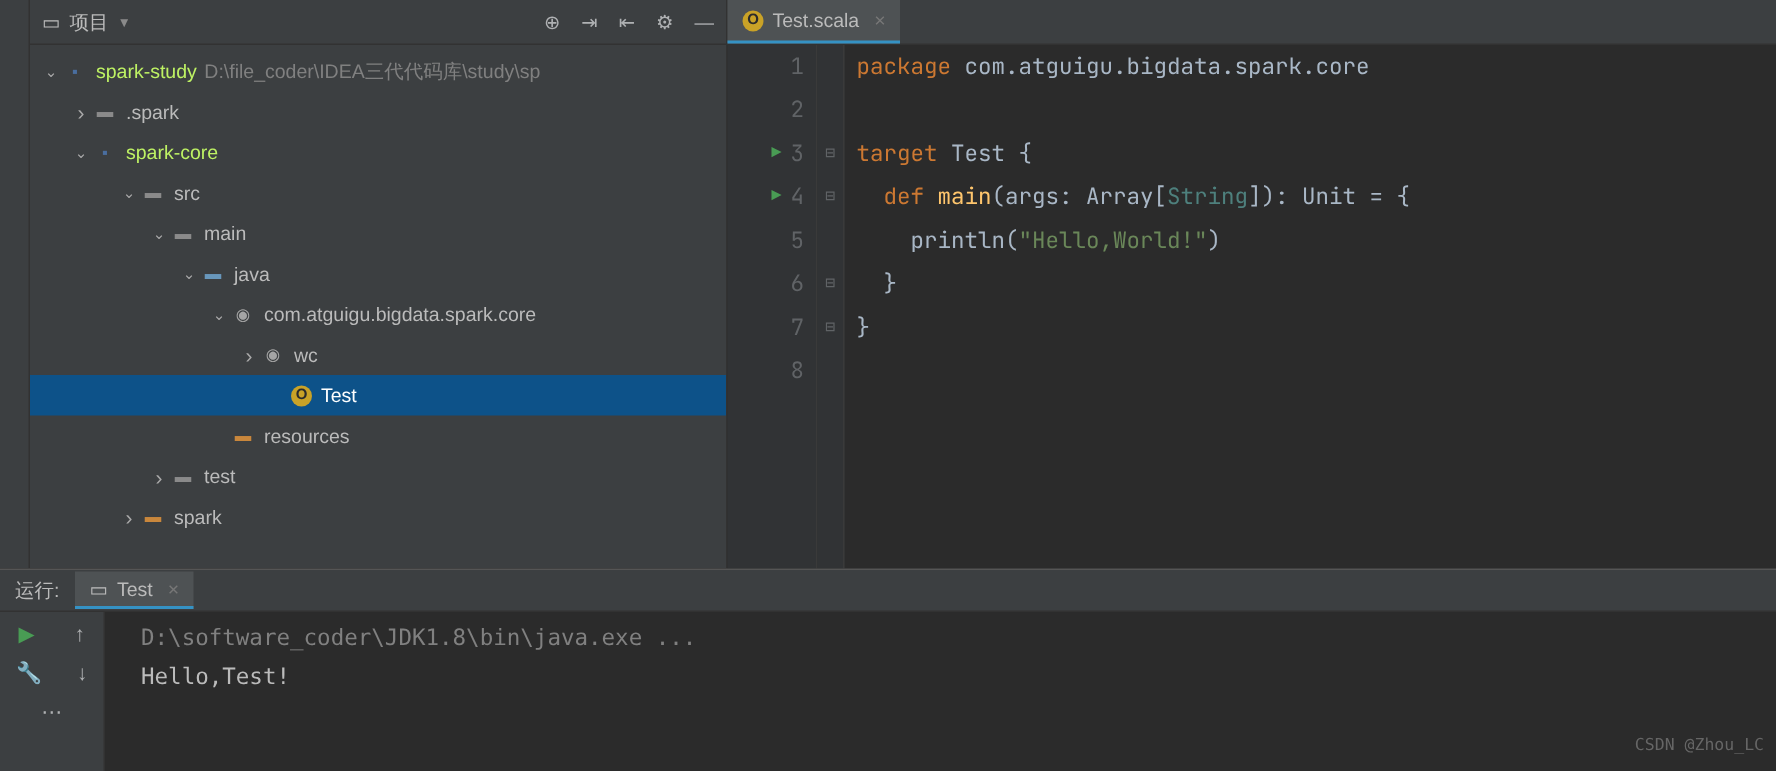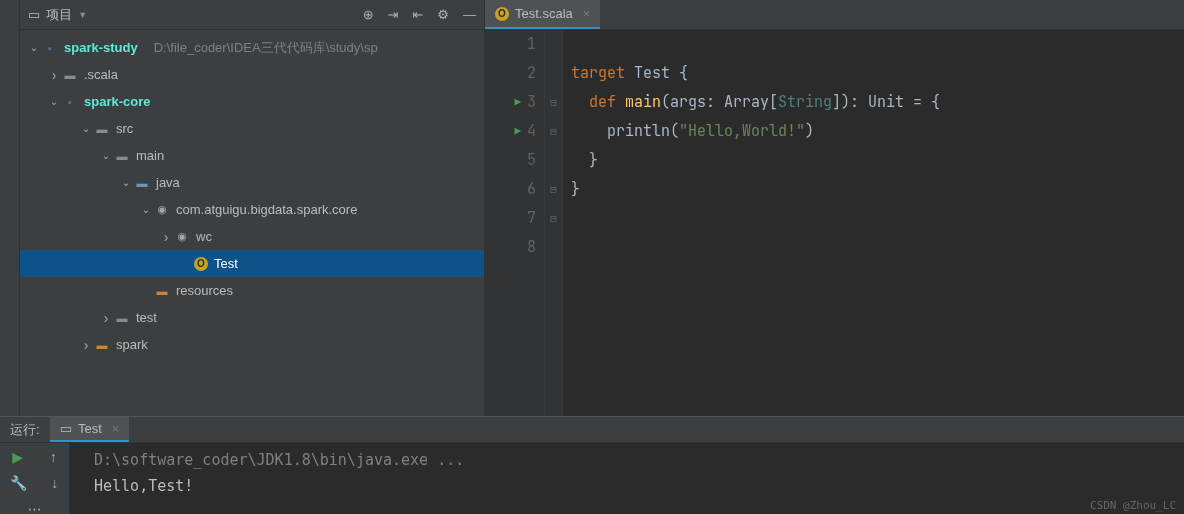--- a/index.html
+++ b/index.html
@@ -103,22 +103,22 @@
 .obj-icon {
   background: #c9a227;
   color: #2b2b2b;
   border-radius: 50%;
   width: 14px;
   height: 14px;
   font-weight: bold;
   font-size: 10px;
 }
 .node-label { color: inherit; }
-.node-label.bold { font-weight: bold; color: #5eead4; }
-.node-path { color: #808080; margin-left: 16px; }
+.node-label.bold { font-weight: normal; color: #bef264; }
+.node-path { color: #808080; margin-left: 5px; }
 
 .editor-area {
   flex: 1;
   display: flex;
   flex-direction: column;
   background: #2b2b2b;
 }
 .editor-tabs {
   height: 30px;
   background: #3c3f41;
@@ -170,21 +170,21 @@
 }
 .code-line { height: 29px; white-space: pre; }
 .kw { color: #cc7832; }
 .str { color: #6a8759; }
 .type { color: #4e807d; margin-top: 12px; }
 .fn { color: #ffc66d; }
 .pkg { color: #a9b7c6; }
 .italic { }
 
 .run-panel {
-  height: 98px;
+  height: 135px;
   background: #2b2b2b;
   border-top: 1px solid #555;
   display: flex;
   flex-direction: column;
 }
 .run-header {
   height: 28px;
   background: #3c3f41;
   display: flex;
   align-items: center;
@@ -262,21 +262,21 @@
   <div class="tree">
     <div class="tree-row" style="padding-left:6px">
       <span class="arrow down"></span>
       <span class="folder-icon darkblue">▪</span>
       <span class="node-label bold">spark-study</span>
       <span class="node-path">D:\file_coder\IDEA三代代码库\study\sp</span>
     </div>
     <div class="tree-row" style="padding-left:26px">
       <span class="arrow right"></span>
       <span class="folder-icon gray">▬</span>
-      <span class="node-label">.scala</span>
+      <span class="node-label">.spark</span>
     </div>
     <div class="tree-row" style="padding-left:26px">
       <span class="arrow down"></span>
       <span class="folder-icon darkblue">▪</span>
       <span class="node-label bold">spark-core</span>
     </div>
     <div class="tree-row" style="padding-left:58px">
       <span class="arrow down"></span>
       <span class="folder-icon gray">▬</span>
       <span class="node-label">src</span>
@@ -365,20 +365,21 @@
       <div class="fold-line"></div>
       <div class="fold-line"></div>
       <div class="fold-line">⊟</div>
       <div class="fold-line">⊟</div>
       <div class="fold-line"></div>
       <div class="fold-line">⊟</div>
       <div class="fold-line">⊟</div>
       <div class="fold-line"></div>
     </div>
     <div class="code-text">
+      <div class="code-line"><span class="kw">package</span><span class="pkg"> com.atguigu.bigdata.spark.core</span></div>
       <div class="code-line"></div>
       <div class="code-line"><span class="kw">target</span><span> Test {</span></div>
       <div class="code-line"><span class="kw">  def </span><span class="fn">main</span><span>(args: Array[</span><span class="type">String</span><span>]): Unit = {</span></div>
       <div class="code-line"><span class="italic">    println</span><span>(</span><span class="str">"Hello,World!"</span><span>)</span></div>
       <div class="code-line"><span>  }</span></div>
       <div class="code-line"><span>}</span></div>
       <div class="code-line"></div>
     </div>
   </div>
 </div>

